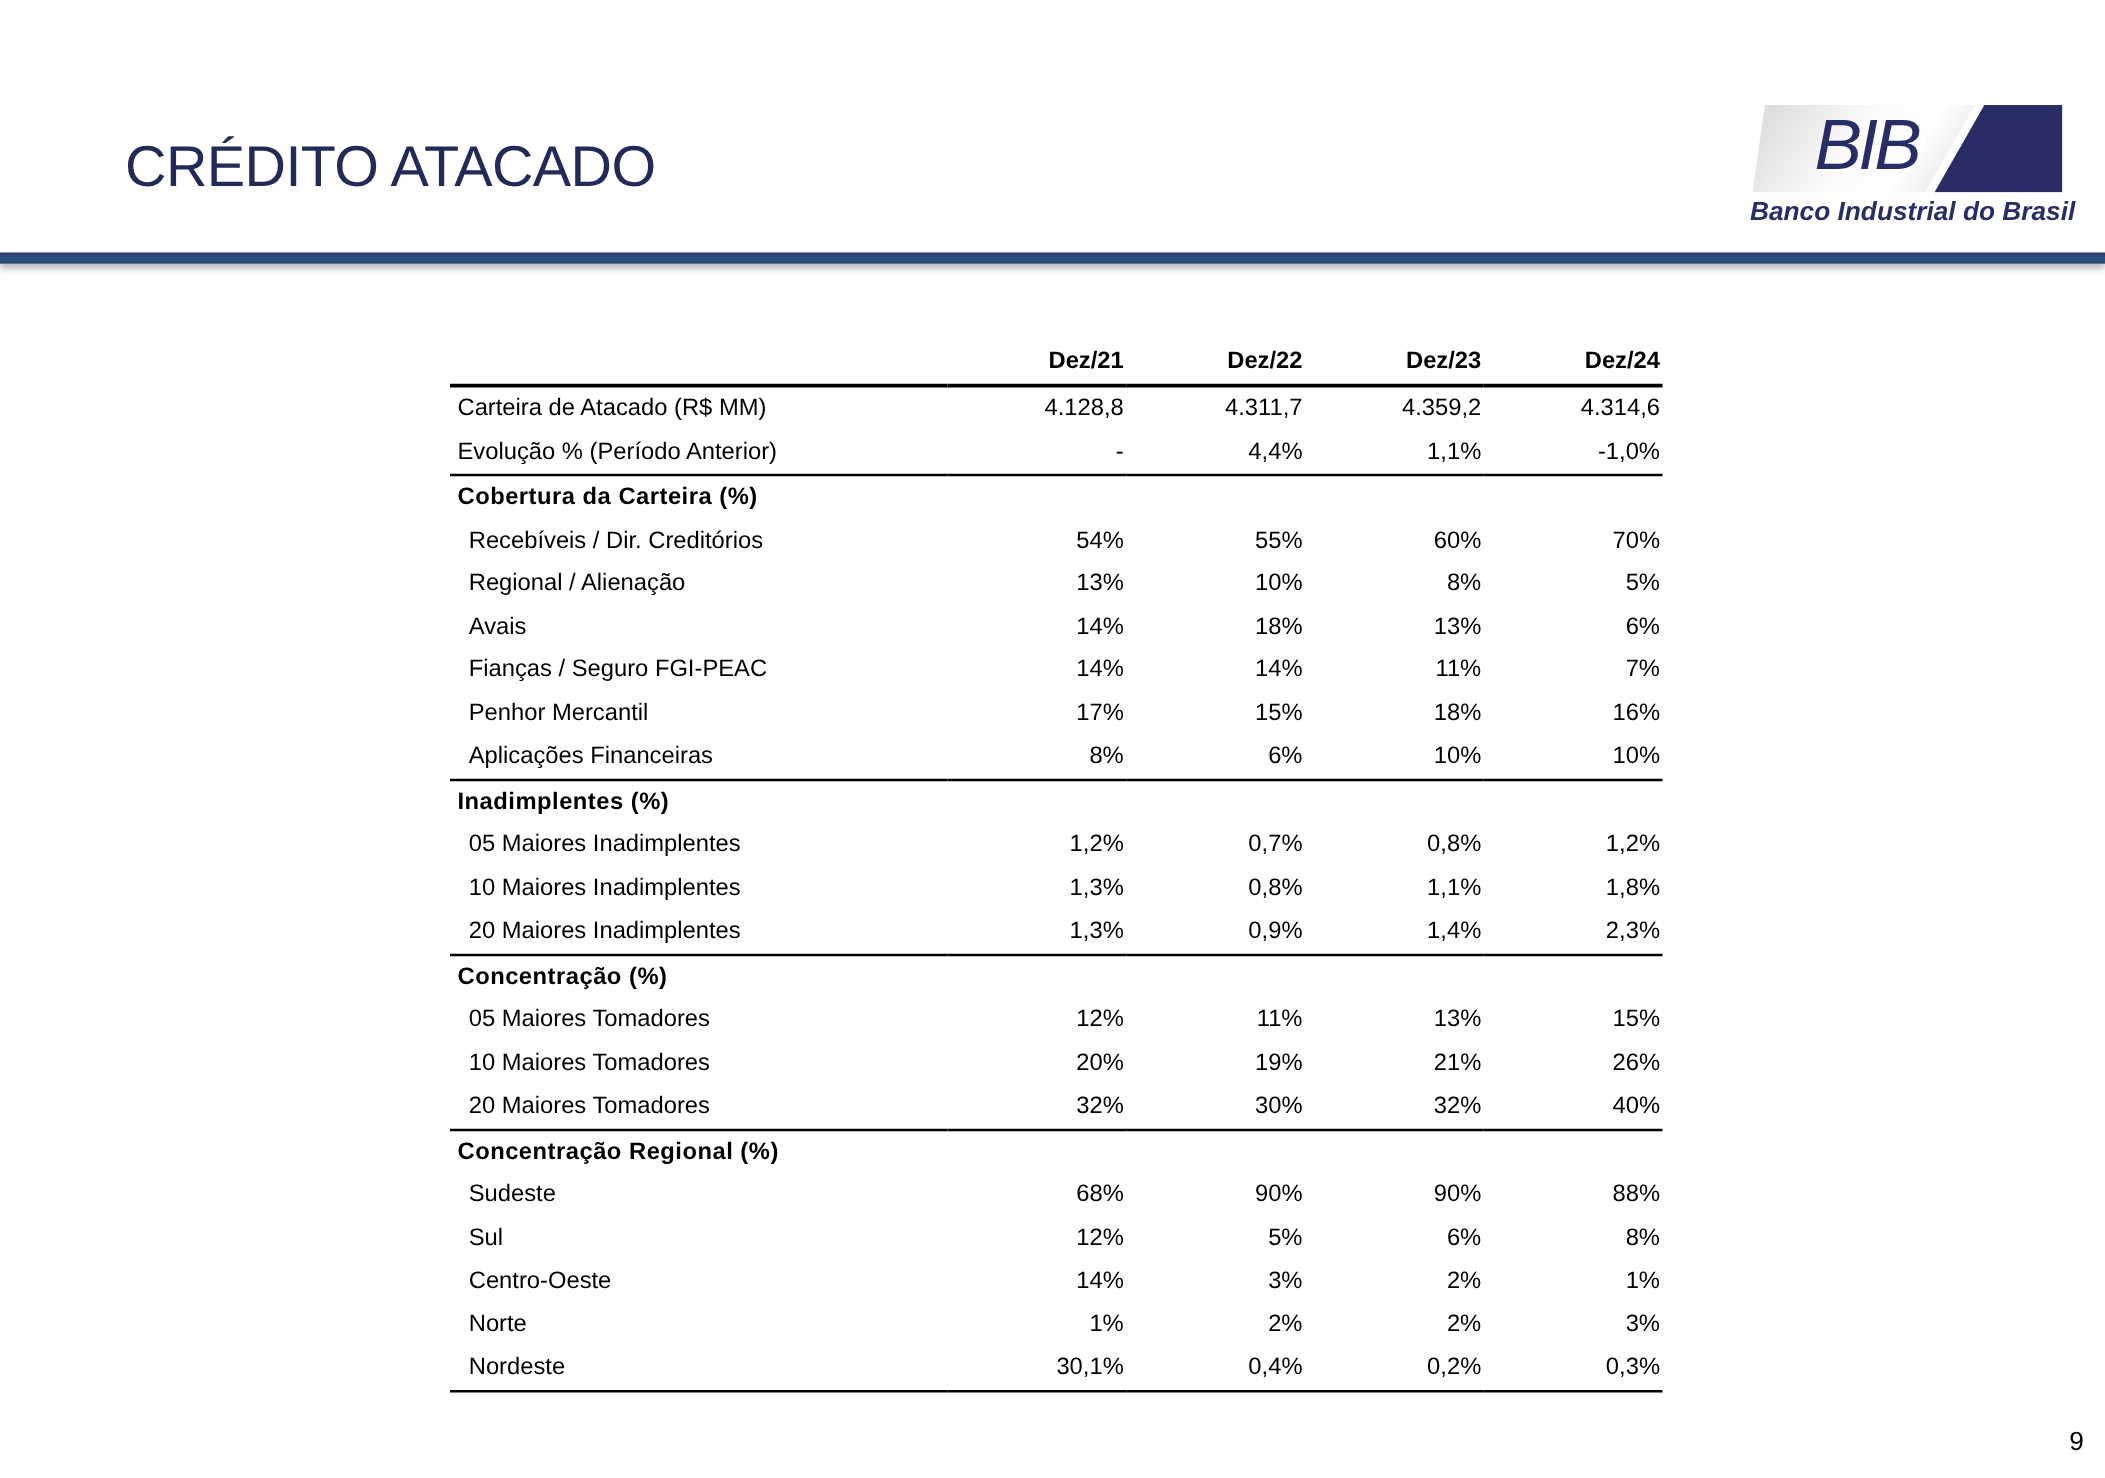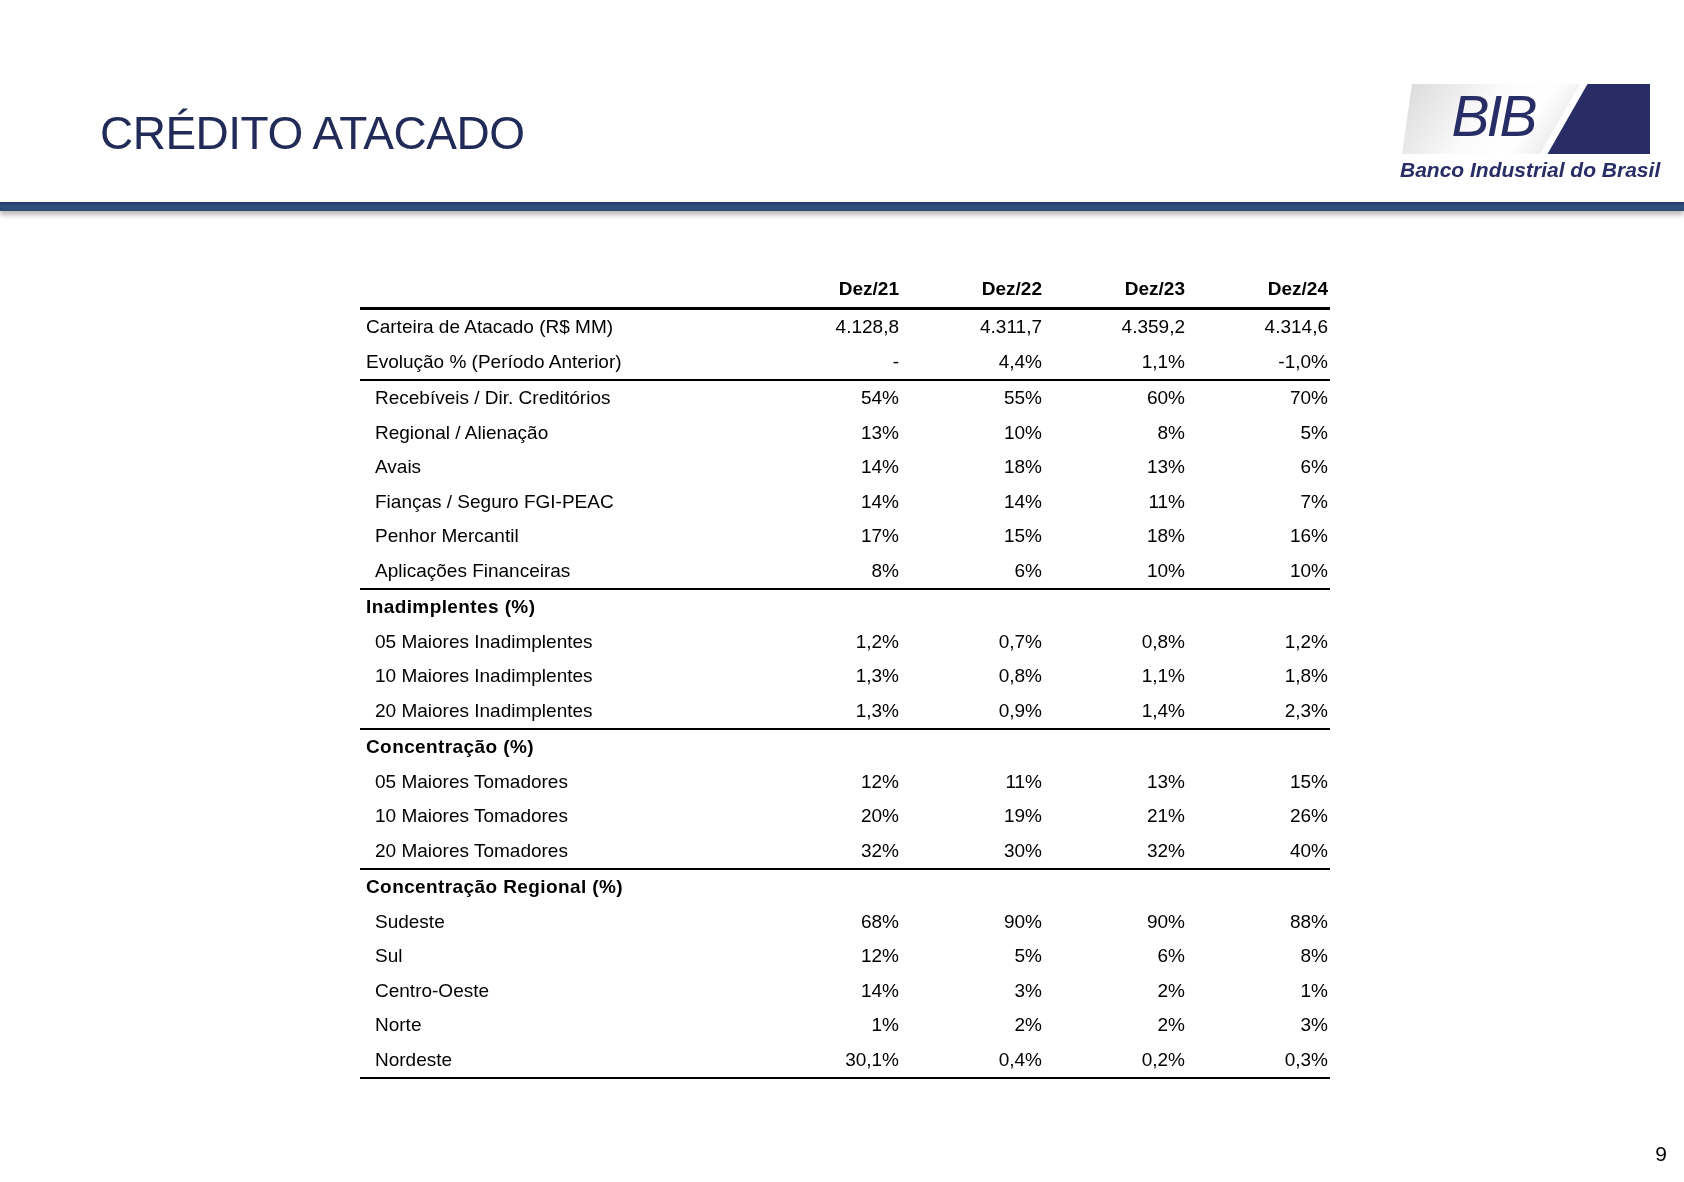--- a/index.html
+++ b/index.html
@@ -153,20 +153,23 @@
           <td class="num">4.359,2</td>
           <td class="num">4.314,6</td>
         </tr>
         <tr class="data  divider">
           <td>Evolução % (Período Anterior)</td>
           <td class="num">-</td>
           <td class="num">4,4%</td>
           <td class="num">1,1%</td>
           <td class="num">-1,0%</td>
         </tr>
+        <tr class="section">
+          <td colspan="5">Cobertura da Carteira (%)</td>
+        </tr>
         <tr class="data indent">
           <td>Recebíveis / Dir. Creditórios</td>
           <td class="num">54%</td>
           <td class="num">55%</td>
           <td class="num">60%</td>
           <td class="num">70%</td>
         </tr>
         <tr class="data indent">
           <td>Regional / Alienação</td>
           <td class="num">13%</td>

